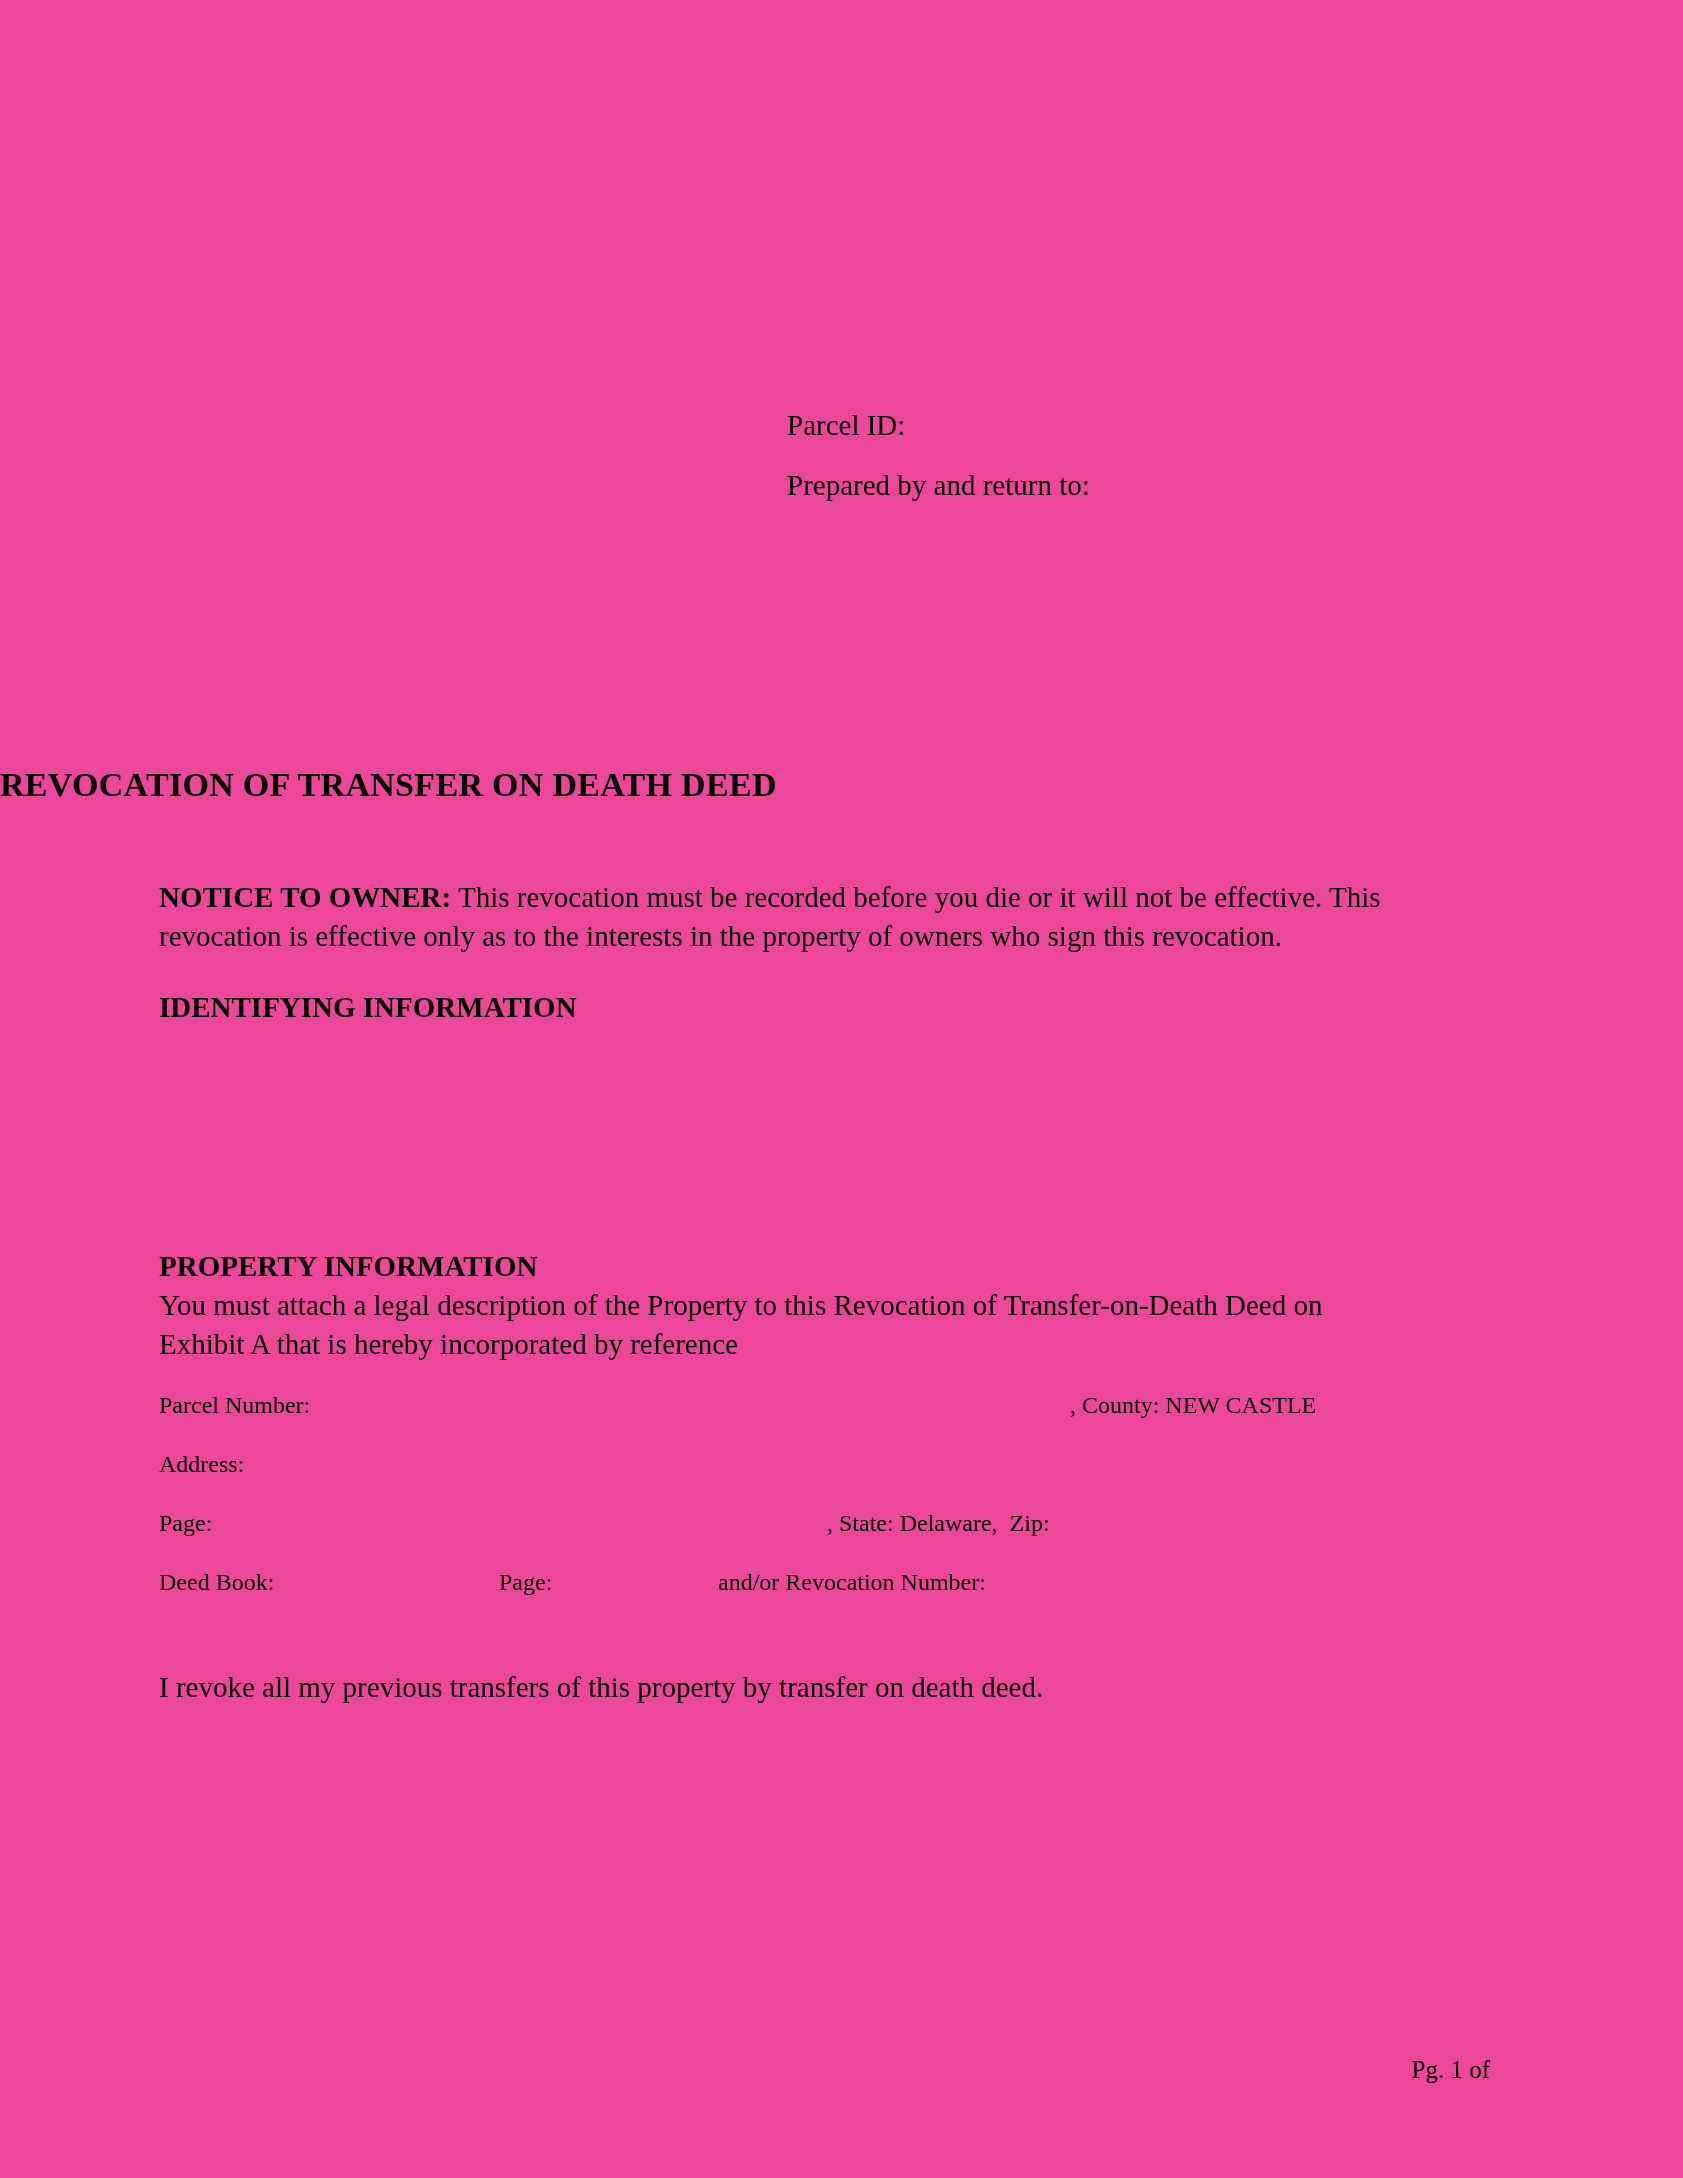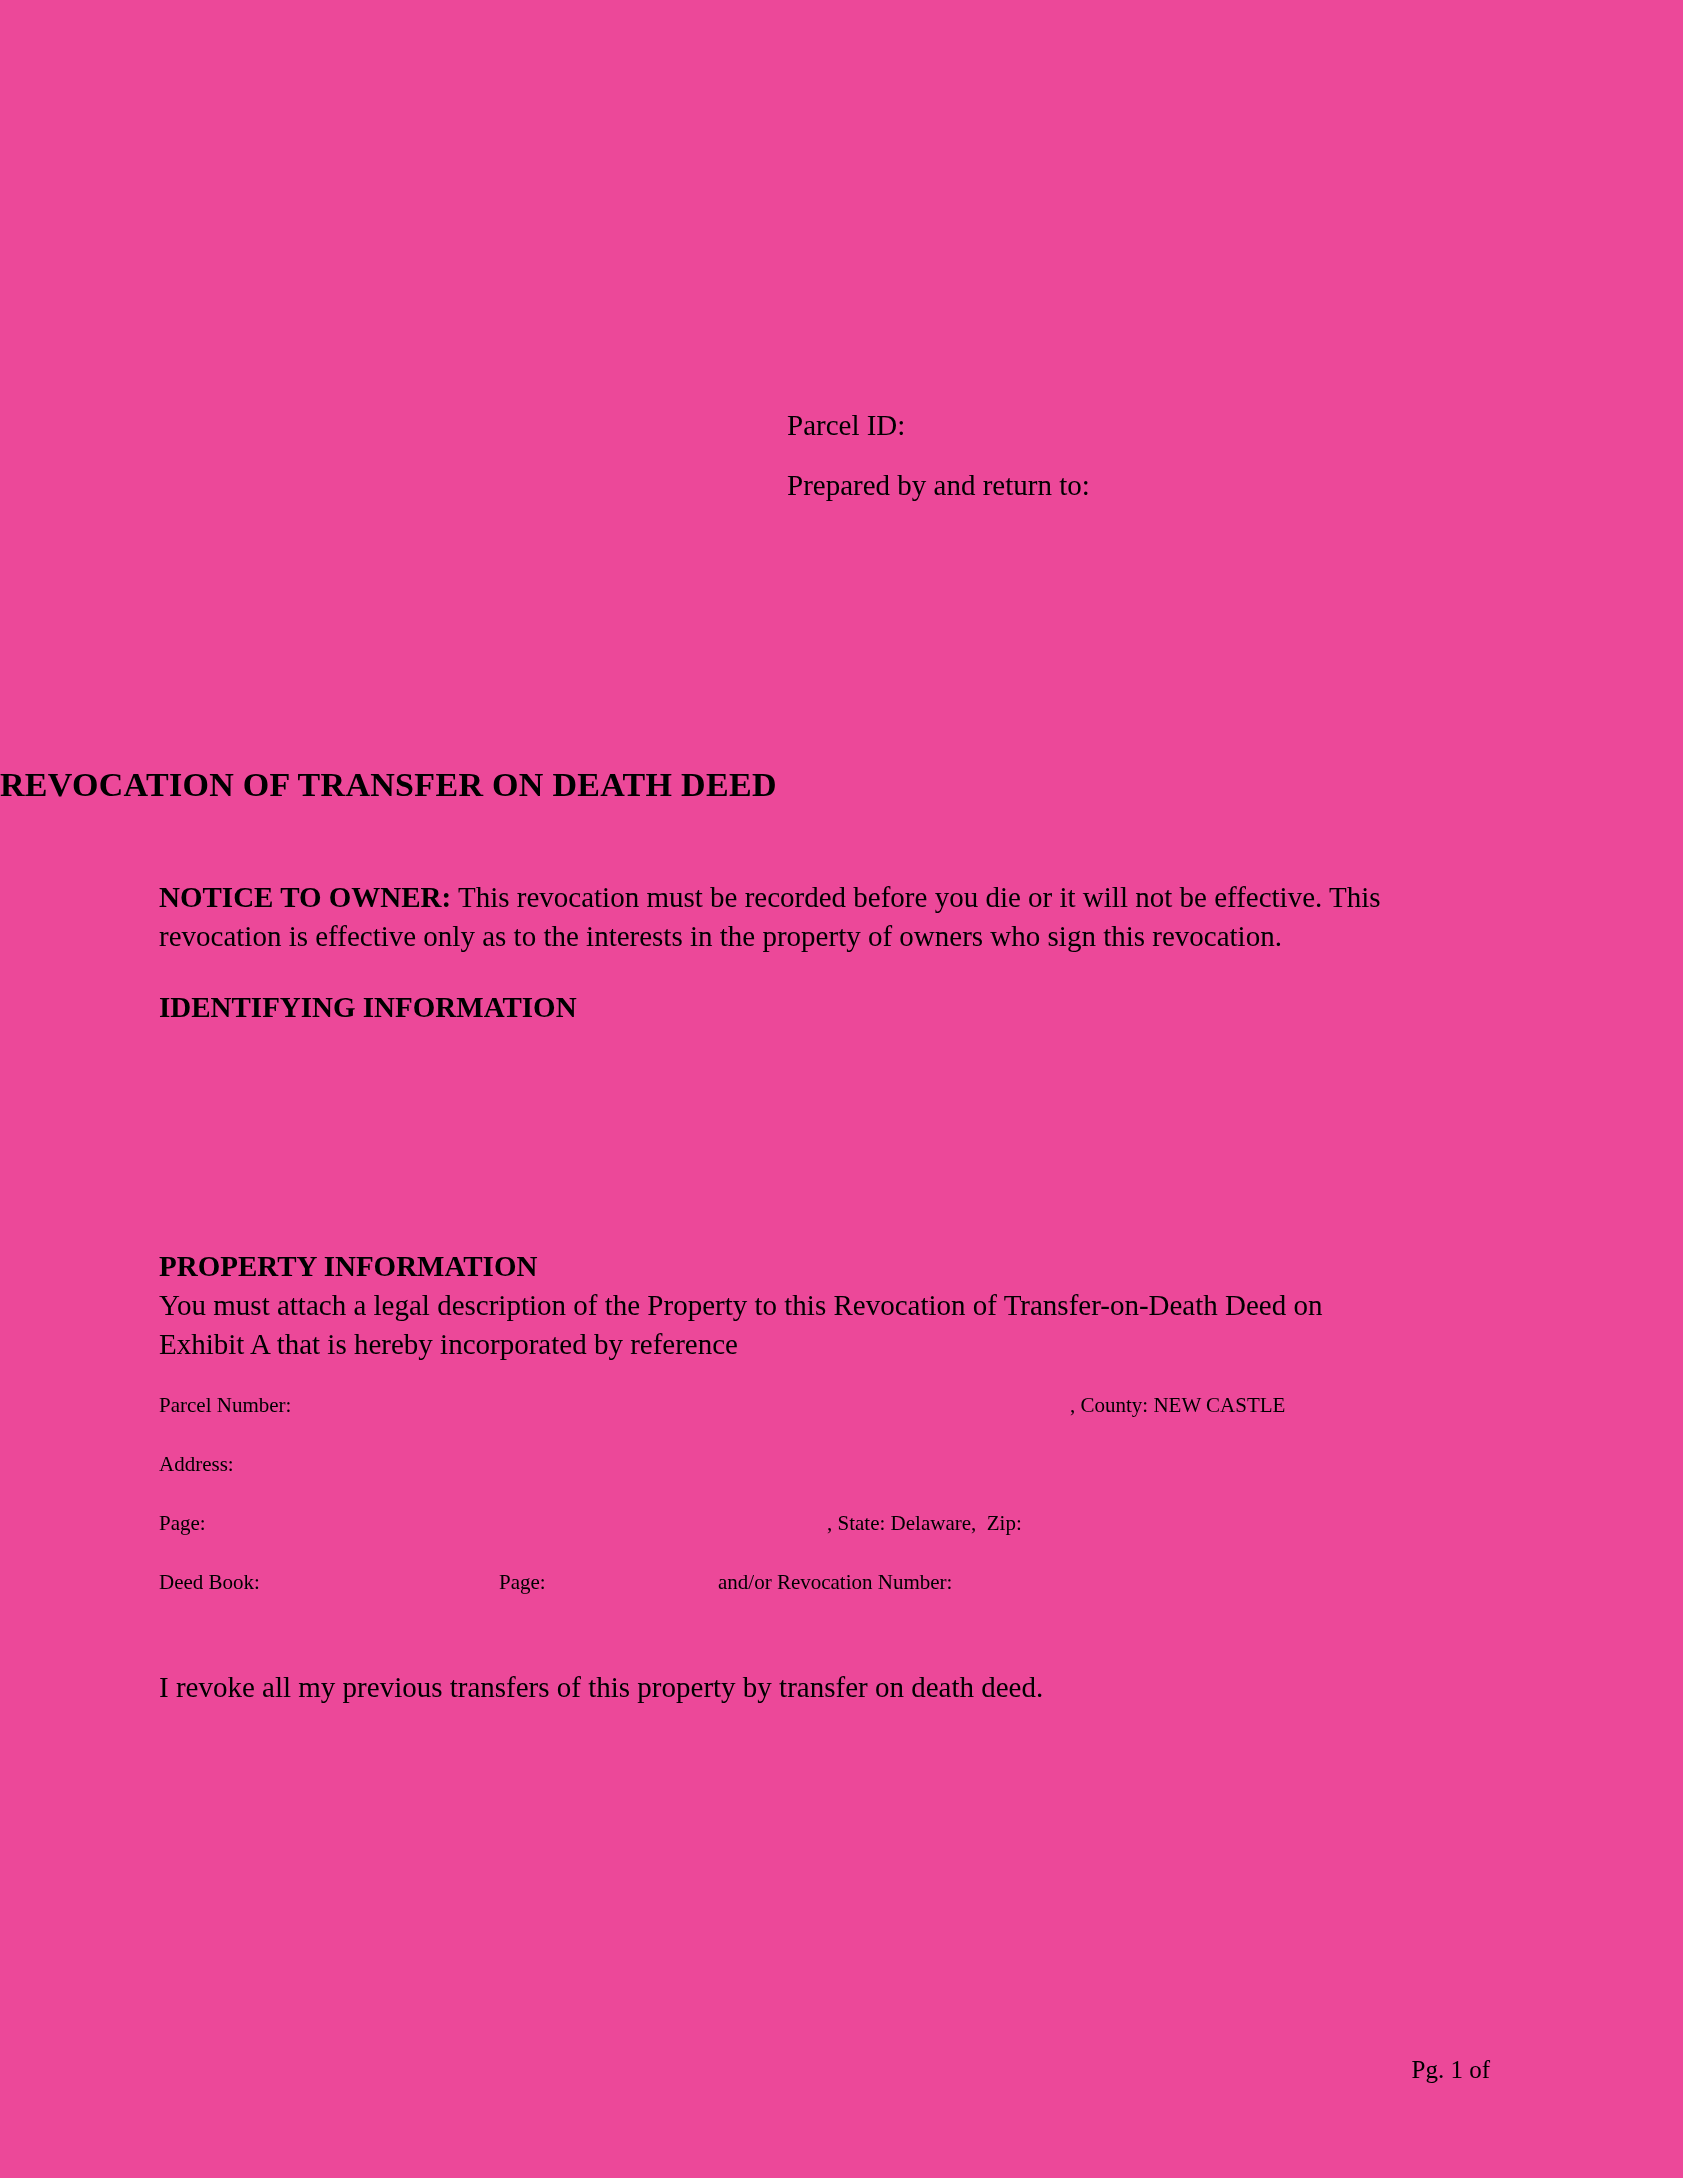--- a/index.html
+++ b/index.html
@@ -72,21 +72,21 @@
     line-height: 39px;
     margin: 0;
   }
 
   .gap-notice   { height: 32px; }
   .gap-signers  { height: 220px; }
   .gap-beforefields { height: 22px; }
   .gap-revocation { height: 46px; }
 
   .field-row {
-    font-size: 21px;
+    font-size: 24px;
     line-height: 39px;
     position: relative;
     height: 39px;
     margin-bottom: 20px;
   }
   .field-row .fld {
     position: absolute;
     top: 0;
     white-space: pre;
   }

